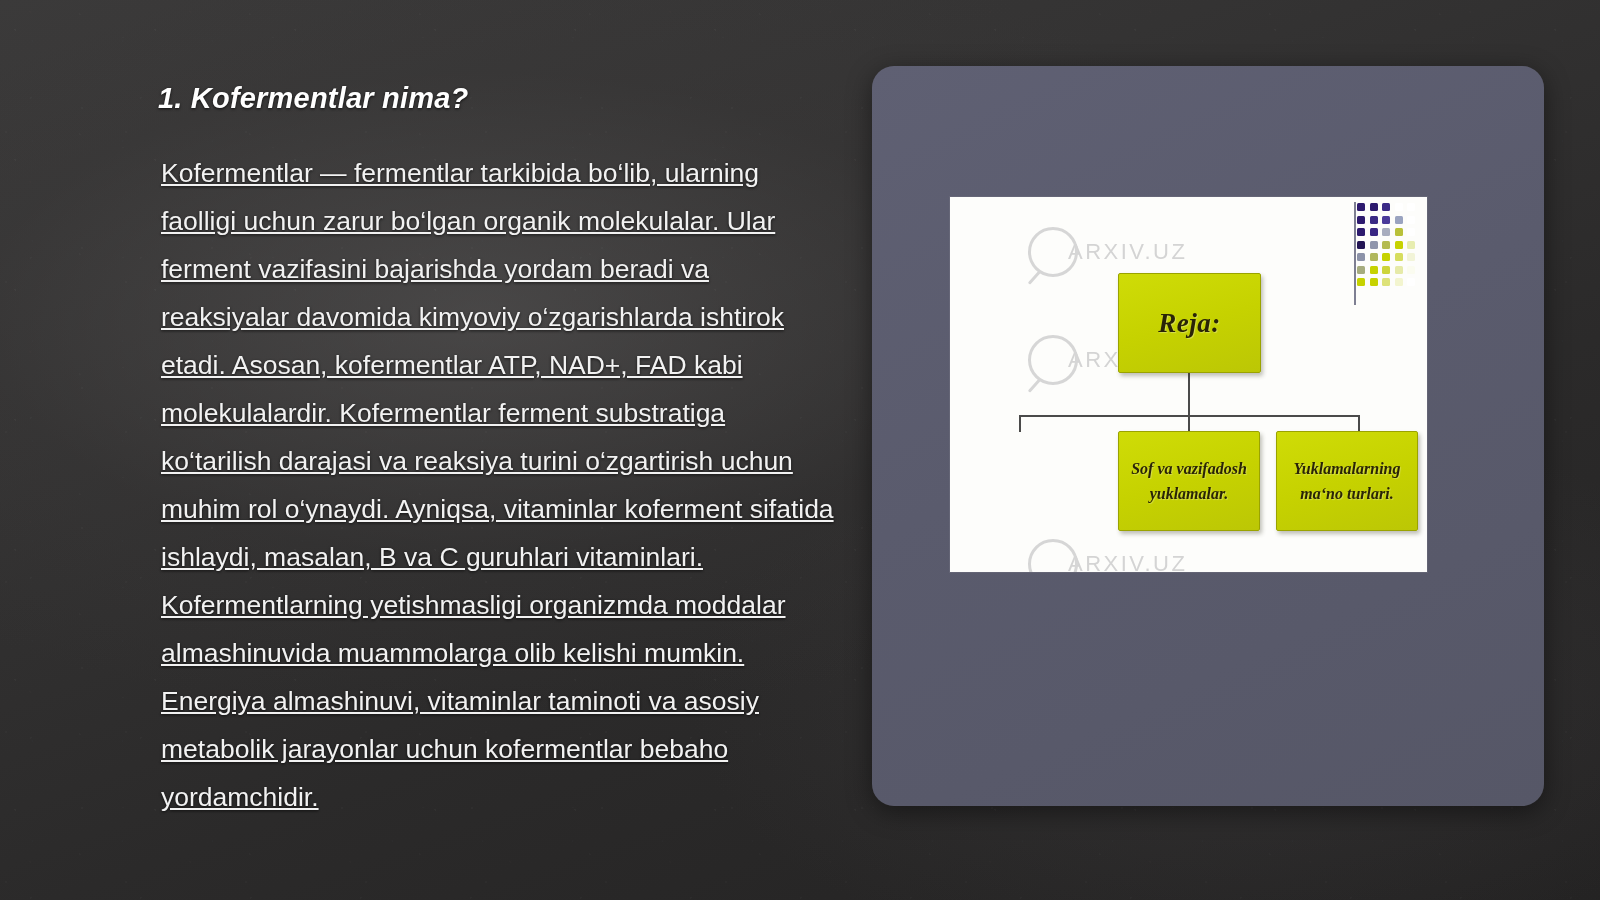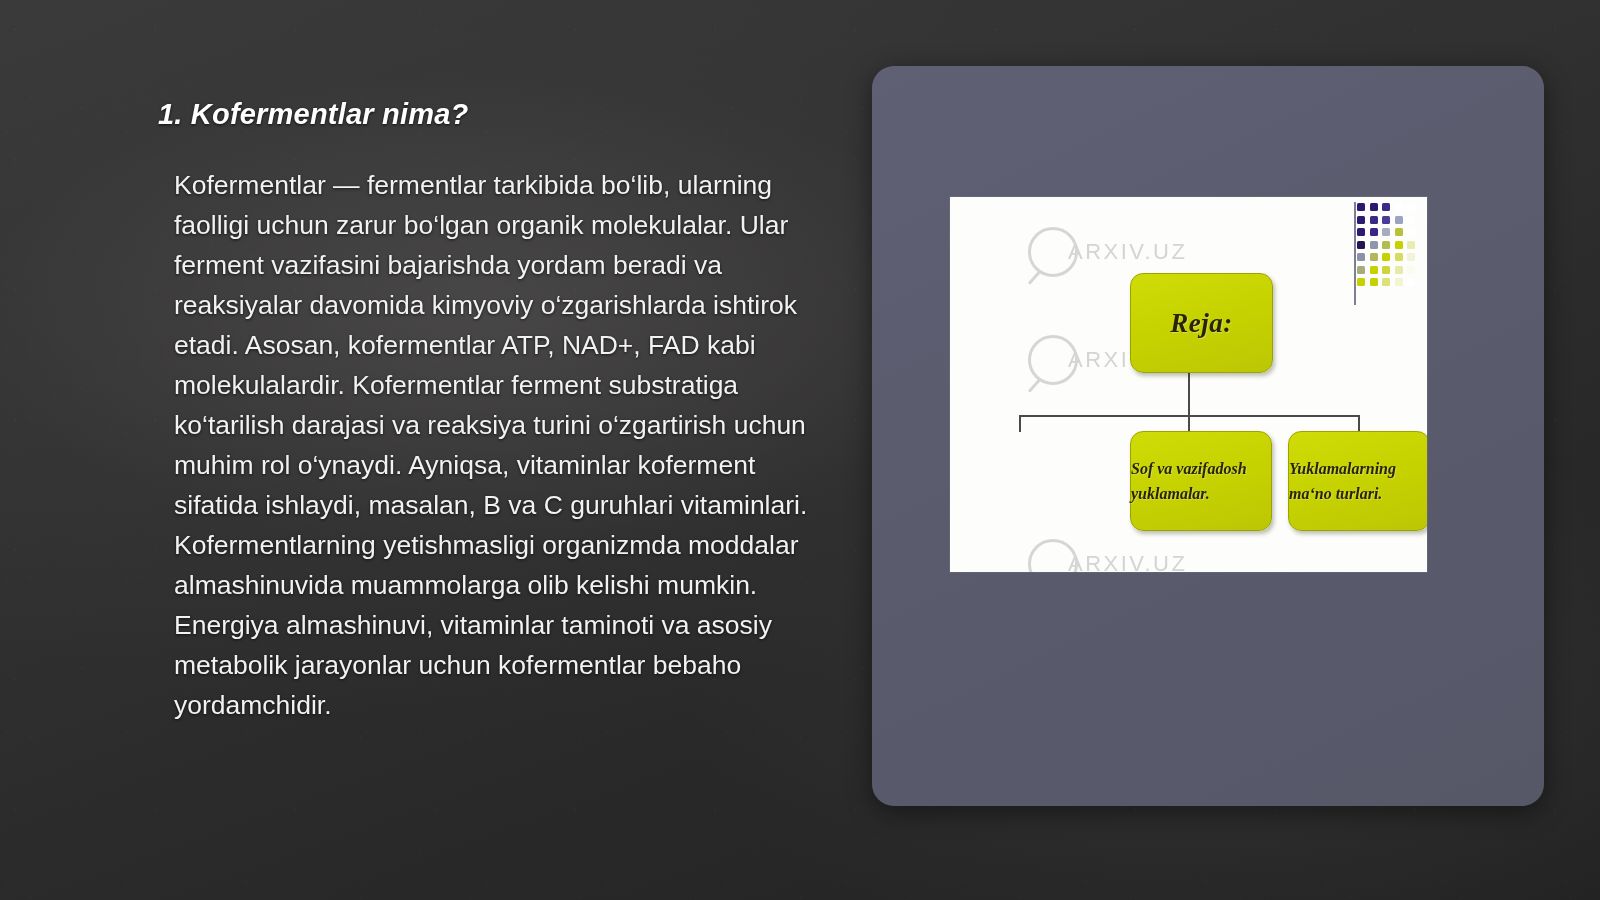--- a/index.html
+++ b/index.html
@@ -40,41 +40,42 @@
       radial-gradient(circle at 5% 88%, rgba(255,255,255,0.06) 0 1px, rgba(0,0,0,0) 1px),
       radial-gradient(circle at 36% 41%, rgba(120,150,190,0.08) 0 1px, rgba(0,0,0,0) 1px),
       radial-gradient(circle at 19% 7%, rgba(190,130,130,0.07) 0 1px, rgba(0,0,0,0) 1px);
     background-size: 140px 130px, 110px 160px, 170px 120px, 130px 140px, 150px 110px, 120px 150px, 90px 100px, 160px 170px;
   }
 
   
   #text-col {
     position: absolute;
     left: 158px;
-    top: 98px;
+    top: 82px;
     width: 680px;
   }
 
   #slide-title {
     font-size: 29px;
     font-weight: bold;
     font-style: italic;
     color: #ffffff;
     letter-spacing: 0.2px;
     margin: 0 0 34px 0;
     text-shadow: 0 1px 3px rgba(0,0,0,0.75);
     white-space: nowrap;
   }
 
   #slide-body {
     font-size: 26.5px;
-    line-height: 40px;
+    line-height: 48px;
     color: #f2f2f2;
-    margin: 16px;
+    margin: 3px;
     text-shadow: 0 1px 3px rgba(0,0,0,0.7);
+    text-decoration: underline;
   }
 
   
   #image-card {
     position: absolute;
     left: 872px;
     top: 66px;
     width: 672px;
     height: 740px;
     background: linear-gradient(155deg, #5f6073 0%, #5a5b6d 45%, #565767 100%);
@@ -157,29 +158,29 @@
 
   
   #org-chart {
     position: absolute;
     inset: 0;
   }
   .node {
     position: absolute;
     background: linear-gradient(165deg, #cfdc07 0%, #c6d200 50%, #bcc705 100%);
     border: 1px solid #9aa300;
-    border-radius: 13px;
+    border-radius: 2px;
     box-shadow: 2px 3px 4px rgba(60,60,40,0.32);
     display: flex;
     align-items: center;
     justify-content: center;
+    text-align: center;
     color: #2a2407;
     font-family: "Liberation Serif", serif;
     font-style: italic;
-    margin-left: 12px;
   }
   #node-root {
     left: 168px;
     top: 76px;
     width: 141px;
     height: 98px;
     font-size: 27px;
     font-weight: bold;
     letter-spacing: 0.5px;
     text-shadow: 1px 1px 1px rgba(255,255,255,0.32);

